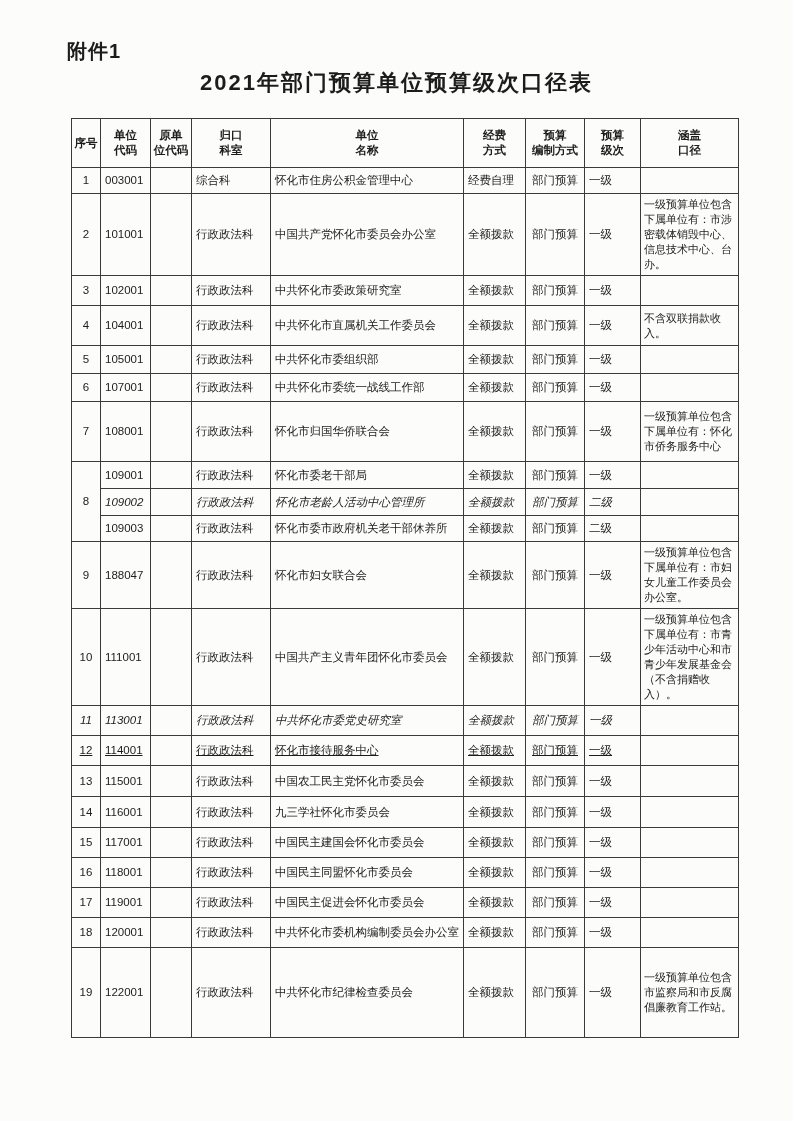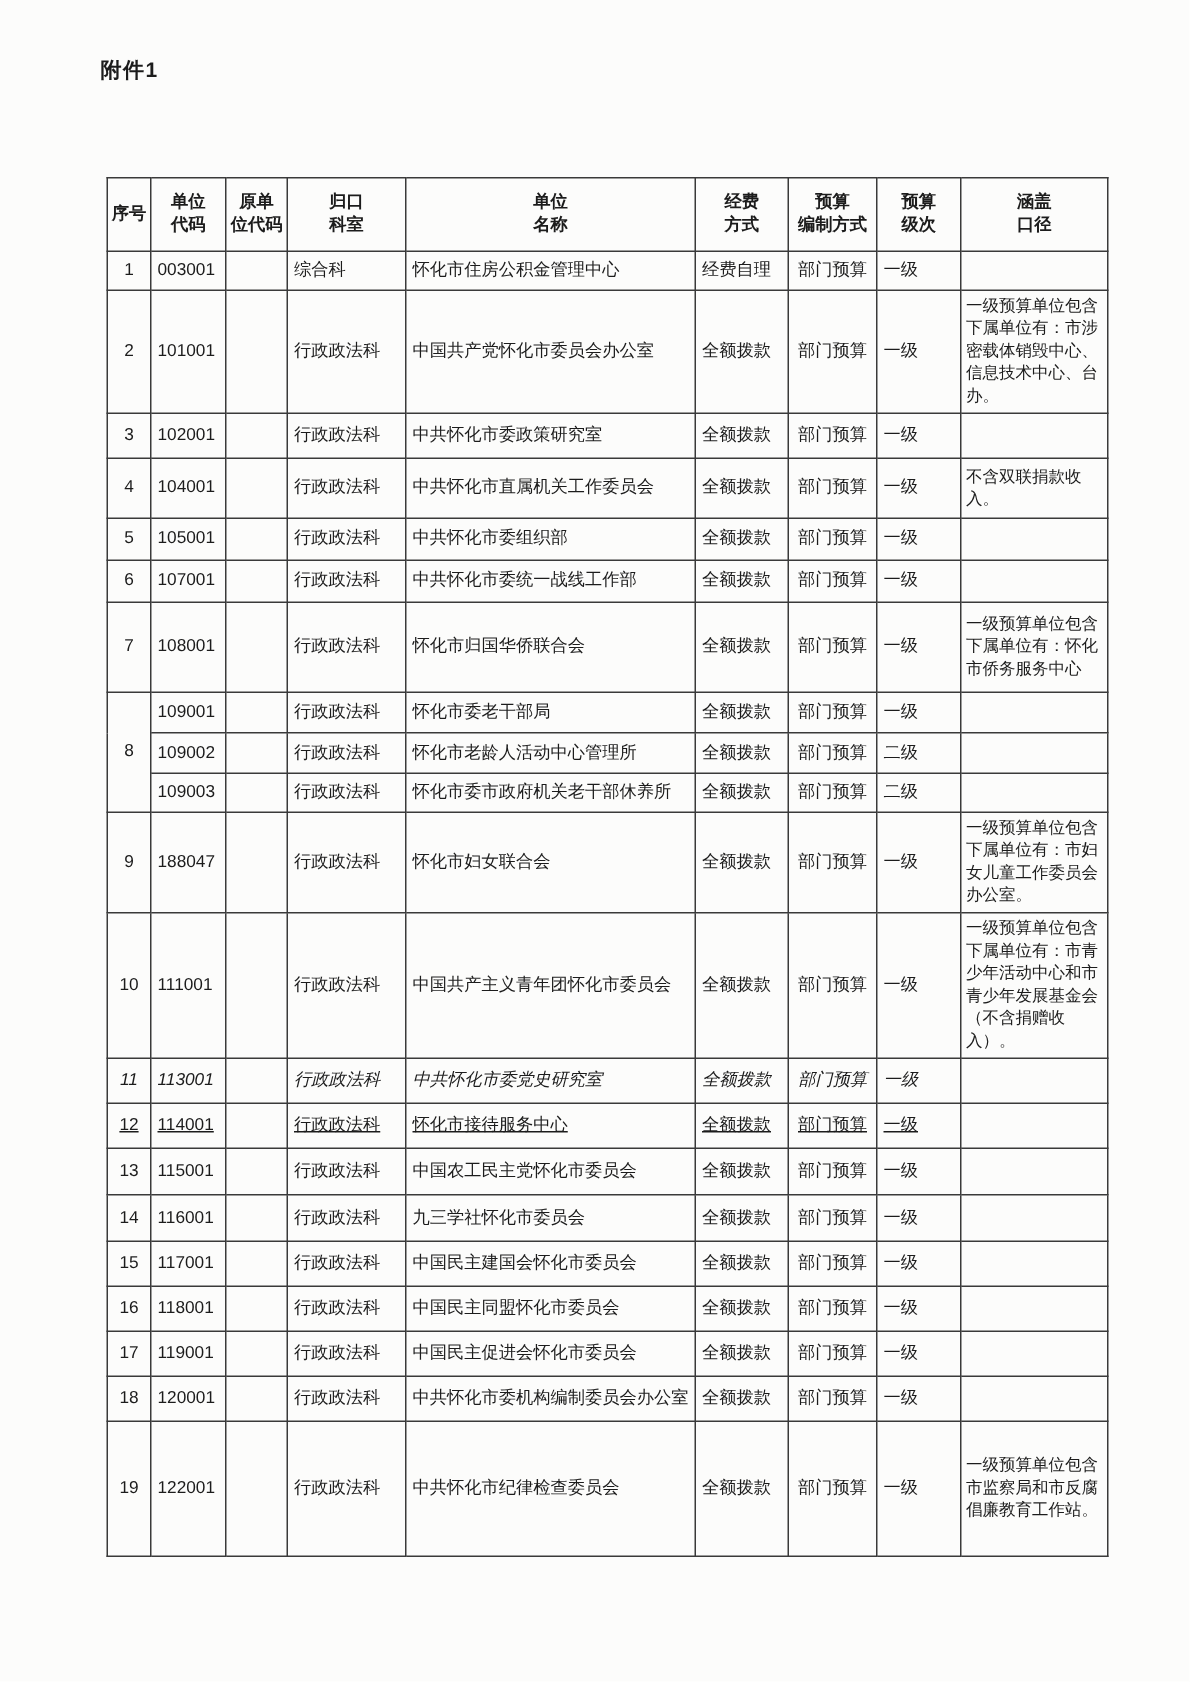--- a/index.html
+++ b/index.html
@@ -12,21 +12,21 @@
     height: 1121px;
     margin: 0 auto;
     background: #fcfcfb;
     overflow: hidden;
   }
 
   .attachment-label {
     position: absolute;
     top: 38px;
     left: 67px;
-    font-size: 14px;
+    font-size: 20px;
     font-weight: bold;
     letter-spacing: 1px;
   }
 
   .doc-title {
     position: absolute;
     top: 68px;
     left: 0;
     width: 100%;
     text-align: center;
@@ -66,21 +66,21 @@
 
   
   tbody tr:nth-child(1)  { height: 26px; }
   tbody tr:nth-child(2)  { height: 68px; }
   tbody tr:nth-child(3)  { height: 30px; }
   tbody tr:nth-child(4)  { height: 40px; }
   tbody tr:nth-child(5)  { height: 28px; }
   tbody tr:nth-child(6)  { height: 28px; }
   tbody tr:nth-child(7)  { height: 60px; }
   tbody tr:nth-child(8)  { height: 27px; }
-  tbody tr:nth-child(9)  { height: 27px; }
+  tbody tr:nth-child(9)  { height: 27px; font-style: italic; }
   tbody tr:nth-child(10) { height: 26px; margin-top: 41px; }
   tbody tr:nth-child(11) { height: 64px; }
   tbody tr:nth-child(12) { height: 92px; }
   tbody tr:nth-child(13) { height: 30px; font-style: italic; }
   tbody tr:nth-child(14) { height: 30px; text-decoration: underline; }
   tbody tr:nth-child(15) { height: 31px; }
   tbody tr:nth-child(16) { height: 31px; margin-top: 48px; }
   tbody tr:nth-child(17) { height: 30px; }
   tbody tr:nth-child(18) { height: 30px; }
   tbody tr:nth-child(19) { height: 30px; }
@@ -101,20 +101,21 @@
     color: #2a2a2a;
     letter-spacing: 2px;
   }
 </style>
 </head>
 <body>
 
 <div class="page">
   <div class="attachment-label">附件1</div>
 
+  <div class="doc-title">2021年部门预算单位预算级次口径表</div>
 
   <table class="budget-table">
     <colgroup>
       <col style="width:29px">
       <col style="width:50px">
       <col style="width:41px">
       <col style="width:79px">
       <col style="width:193px">
       <col style="width:62px">
       <col style="width:59px">

